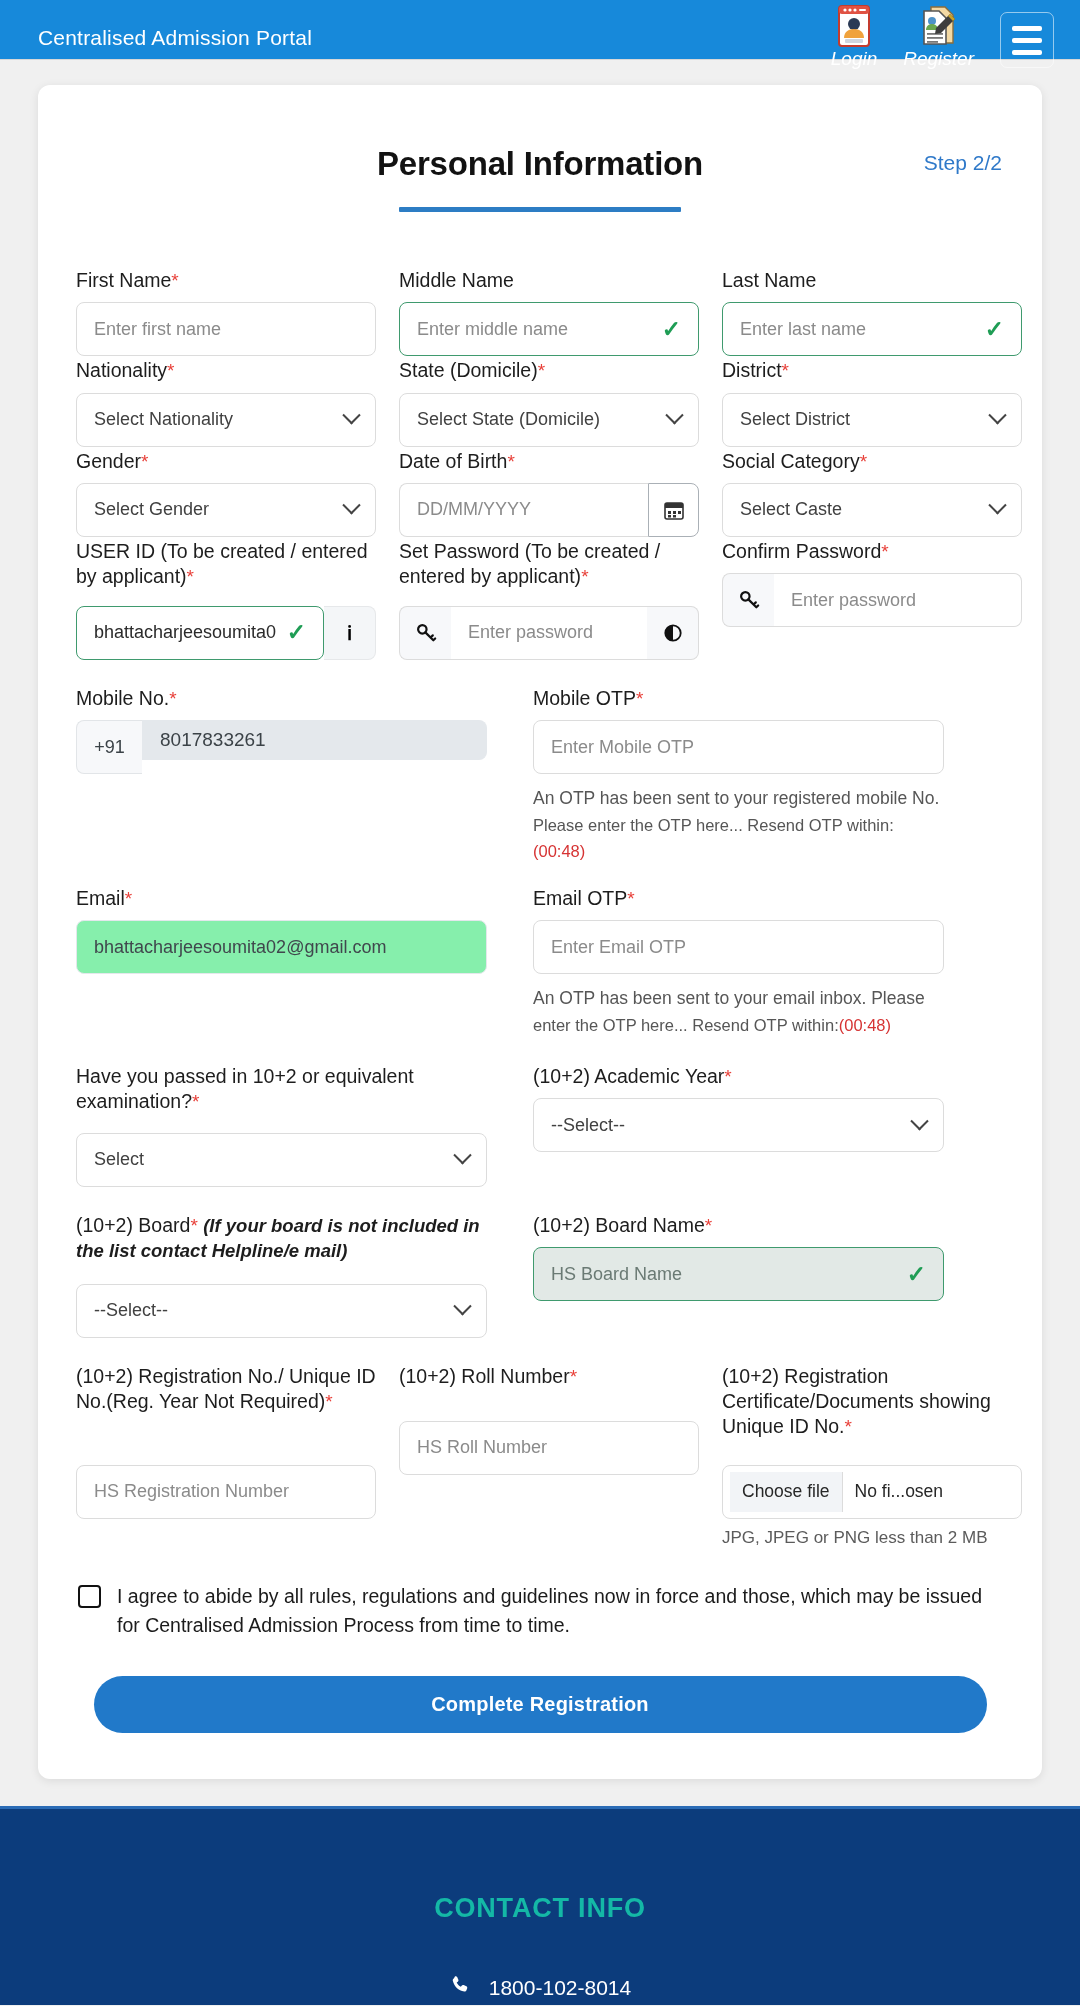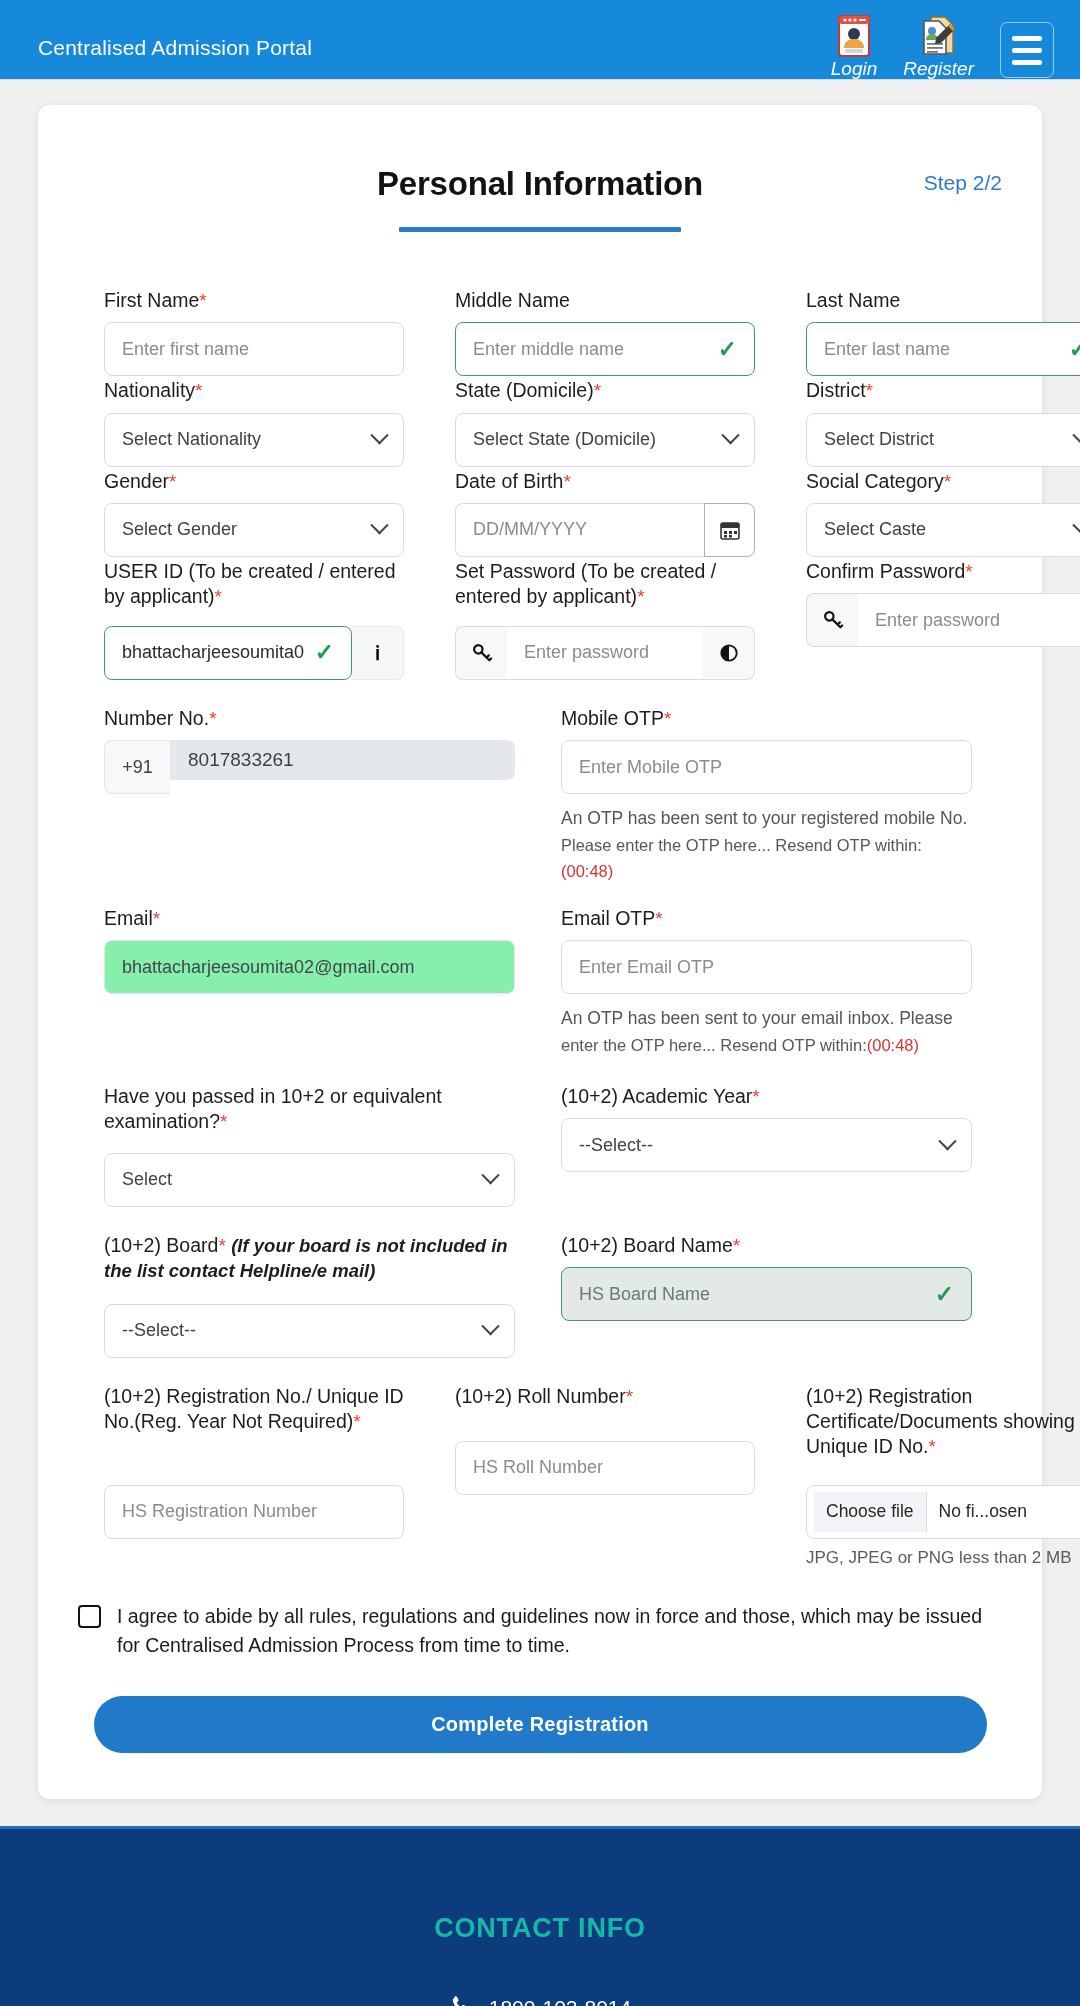--- a/index.html
+++ b/index.html
@@ -5,21 +5,21 @@
   * { box-sizing: border-box; margin: 0; padding: 0; }
   html, body {
     width: 1080px;
     font-family: "Liberation Sans", sans-serif;
     background: #f0f0f0;
   }
   body { width: 1080px; min-height: 2006px; position: relative; }
 
   
   .topbar {
-    height: 80px;
+    height: 60px;
     background: #1789da;
     display: flex;
     align-items: center;
     padding: 16px 26px 0 38px;
     border-bottom: 1px solid #d8d8d8;
   }
   .brand {
     color: #ffffff;
     font-size: 21px;
     letter-spacing: .2px;
@@ -93,21 +93,21 @@
     color: #2f79c9;
     font-size: 21px;
   }
 
   
   .row {
     display: flex;
     gap: 23px;
     margin-bottom: 2px;
   }
-  .col { width: 300px; flex: 0 0 300px; margin-left: 28px; }
+  .col { width: 300px; flex: 0 0 300px; }
   .col.wide { width: 411px; flex: 0 0 411px; }
 
   label.flabel {
     display: block;
     font-size: 19.5px;
     color: #1d1d1d;
     line-height: 1.28;
     margin-bottom: 9px;
     min-height: 25px;
   }
@@ -506,21 +506,21 @@
             <path d="M11.3 11.3L20 20M17 17l2.4-2.4M20 20l2-2" stroke="#111" stroke-width="2.4" fill="none" stroke-linecap="round"></path>
           </svg>
         </div>
         <div class="inp ph">Enter password</div>
       </div>
     </div>
   </div>
 
   <div class="row" style="margin-top:26px;">
     <div class="col wide">
-      <label class="flabel"><span>Number No.</span><span class="req">*</span></label>
+      <label class="flabel"><span>Mobile No.</span><span class="req">*</span></label>
       <div class="tel">
         <div class="pfx">+91</div>
         <div class="val">8017833261</div>
       </div>
     </div>
     <div class="col wide" style="margin-left:23px;">
       <label class="flabel"><span>Mobile OTP</span><span class="req">*</span></label>
       <div class="inp ph">Enter Mobile OTP</div>
       <div class="helper">
         <span>An OTP has been sent to your registered mobile No.</span><br>

